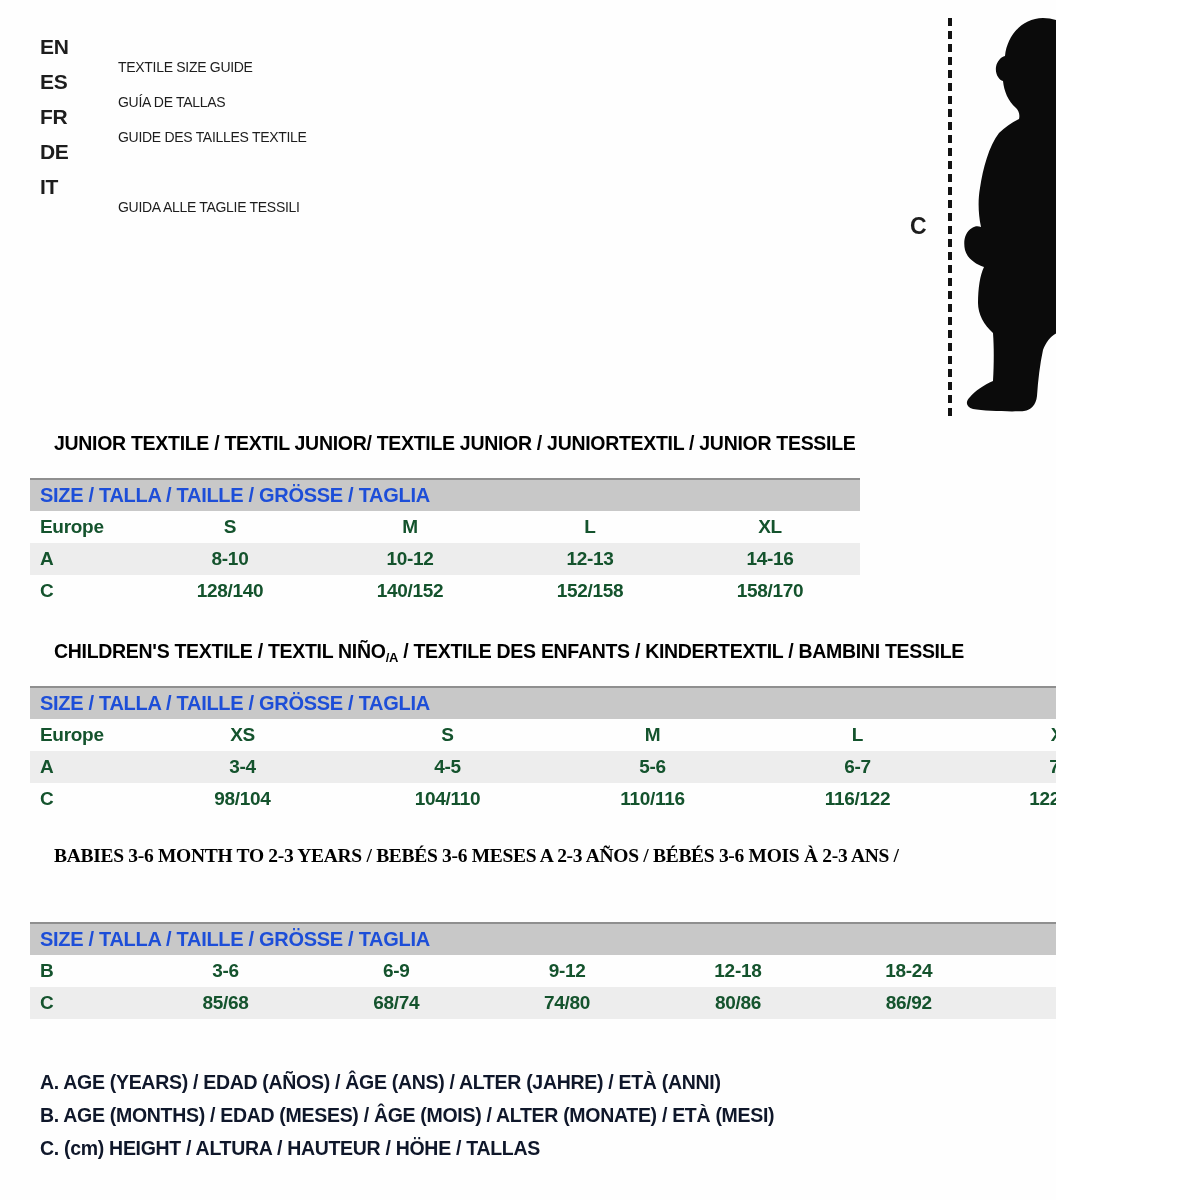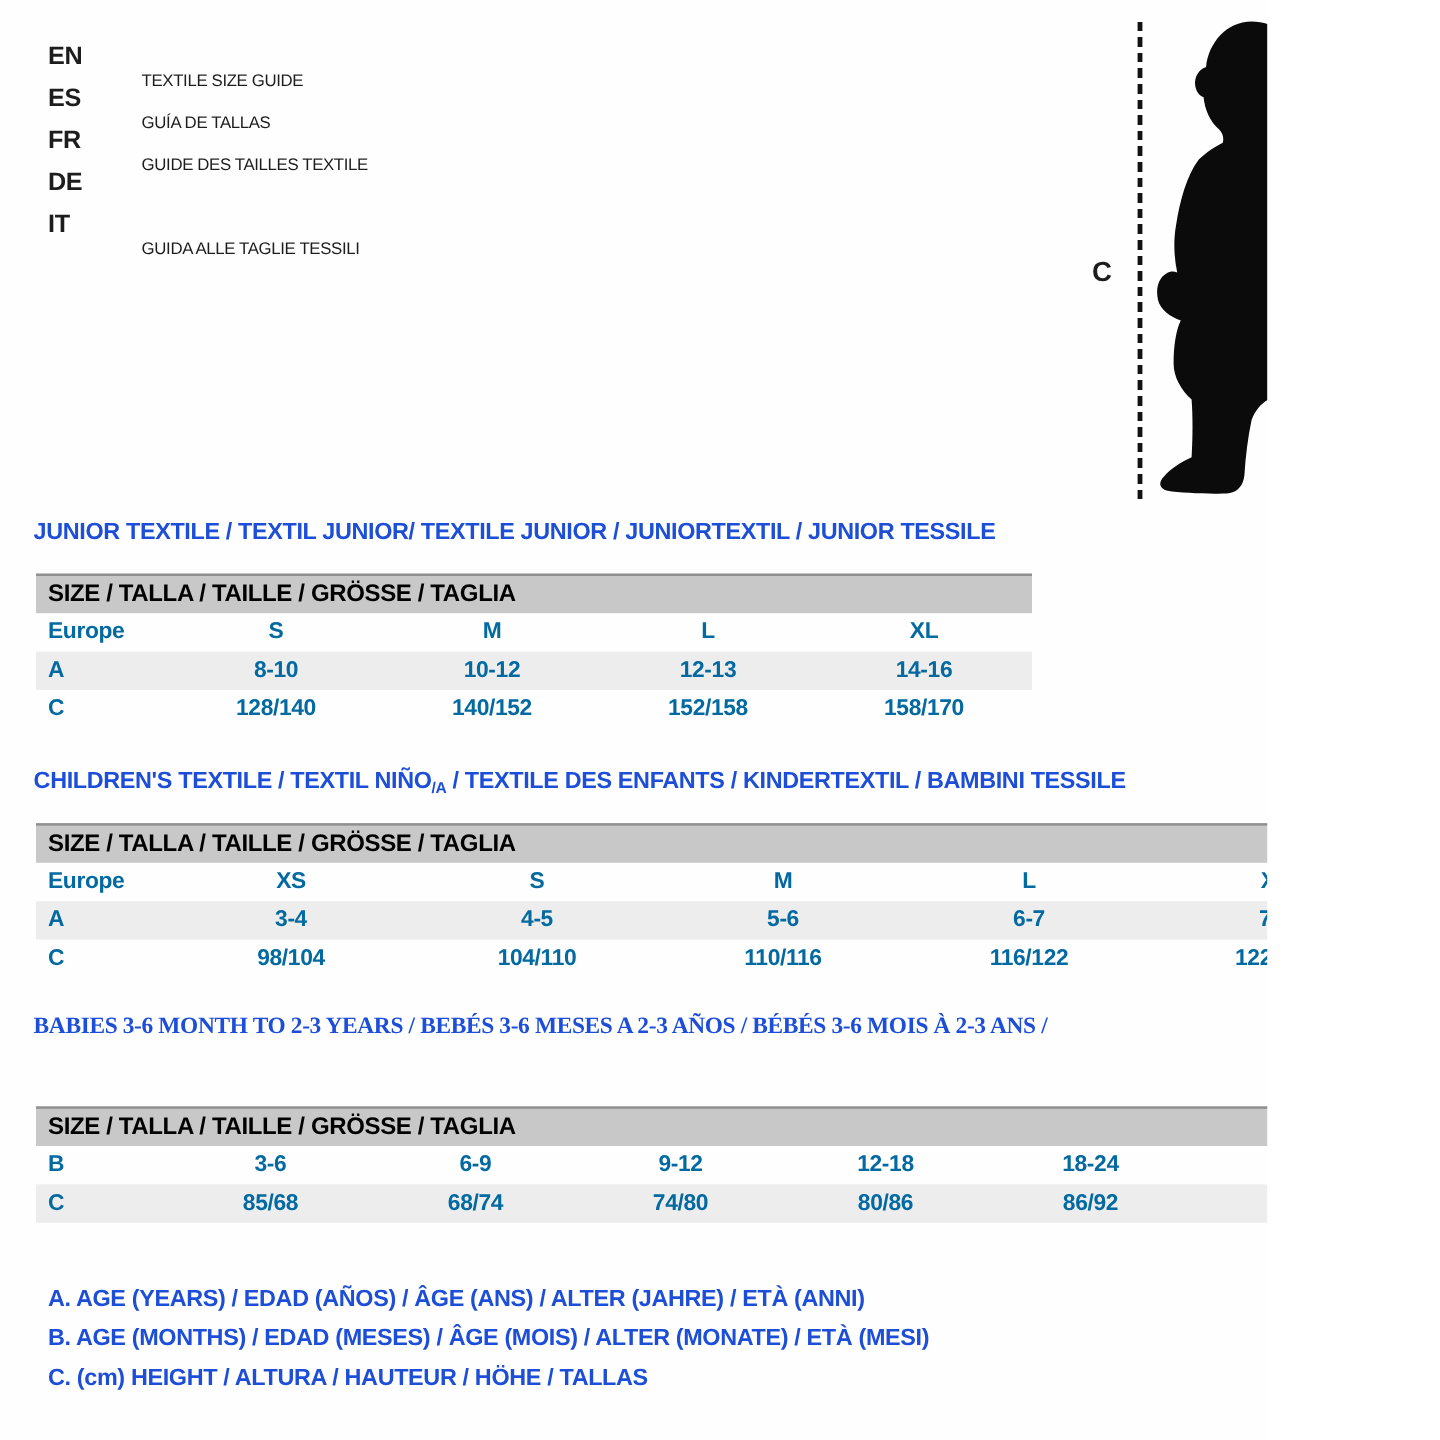--- a/index.html
+++ b/index.html
@@ -27,47 +27,47 @@
     background: repeating-linear-gradient(to bottom, #121212 0px, #121212 8px, transparent 8px, transparent 13px);
   }
   .measure-label {
     position: absolute; left: 910px; top: 213px;
     font-size: 23px; font-weight: bold;
   }
   .baby-figure { position: absolute; left: 960px; top: 16px; width: 180px; height: 400px; }
 
   
   .sec-title {
-    position: absolute; left: 28px;
-    font-size: 19.5px; font-weight: bold; white-space: nowrap; color: #1d4ed8;
+    position: absolute; left: 54px;
+    font-size: 19.5px; font-weight: bold; white-space: nowrap; color: #000000;
   }
   .sec-title .subscript { font-size: 13px; position: relative; top: 4px; font-weight: bold; }
   #junior-title { top: 432px; }
   #children-title { top: 640px; }
   #babies-title-1 { top: 845px; font-family: Liberation Serif, serif; }
   #babies-title-2 { top: 878px; }
 
   
   .size-table { position: absolute; left: 30px; }
   #junior-table { top: 478px; width: 830px; }
   #children-table { top: 686px; width: 1135px; }
   #babies-table { top: 922px; width: 1135px; }
   .t-head {
     height: 33px; background: #c8c8c8; border-top: 2px solid #8f8f8f;
     display: flex; align-items: center; padding-left: 10px;
-    font-size: 20px; font-weight: bold; color: #000000; white-space: nowrap;
-  }
-  .t-row { height: 32px; display: flex; align-items: center; font-size: 19px; font-weight: bold; color: #0369a1; }
+    font-size: 20px; font-weight: bold; color: #1d4ed8; white-space: nowrap;
+  }
+  .t-row { height: 32px; display: flex; align-items: center; font-size: 19px; font-weight: bold; color: #14532d; }
   .t-row.shaded { background: #ededed; }
   .t-row .lbl { width: 110px; padding-left: 10px; }
   .t-row .cell { flex: 1; text-align: center; }
 
   
   .legend { position: absolute; left: 40px; top: 1066px; }
-  .legend-line { font-size: 19.5px; font-weight: bold; line-height: 33px; white-space: nowrap; color: #1d4ed8; }
+  .legend-line { font-size: 19.5px; font-weight: bold; line-height: 33px; white-space: nowrap; color: #0f172a; }
 </style>
 </head>
 <body>
 
 <div class="page">
 
   <div class="lang-block">
     <div class="lang-row">
       <span class="lang-code">EN</span>
       <span class="lang-label">TEXTILE SIZE GUIDE</span>

